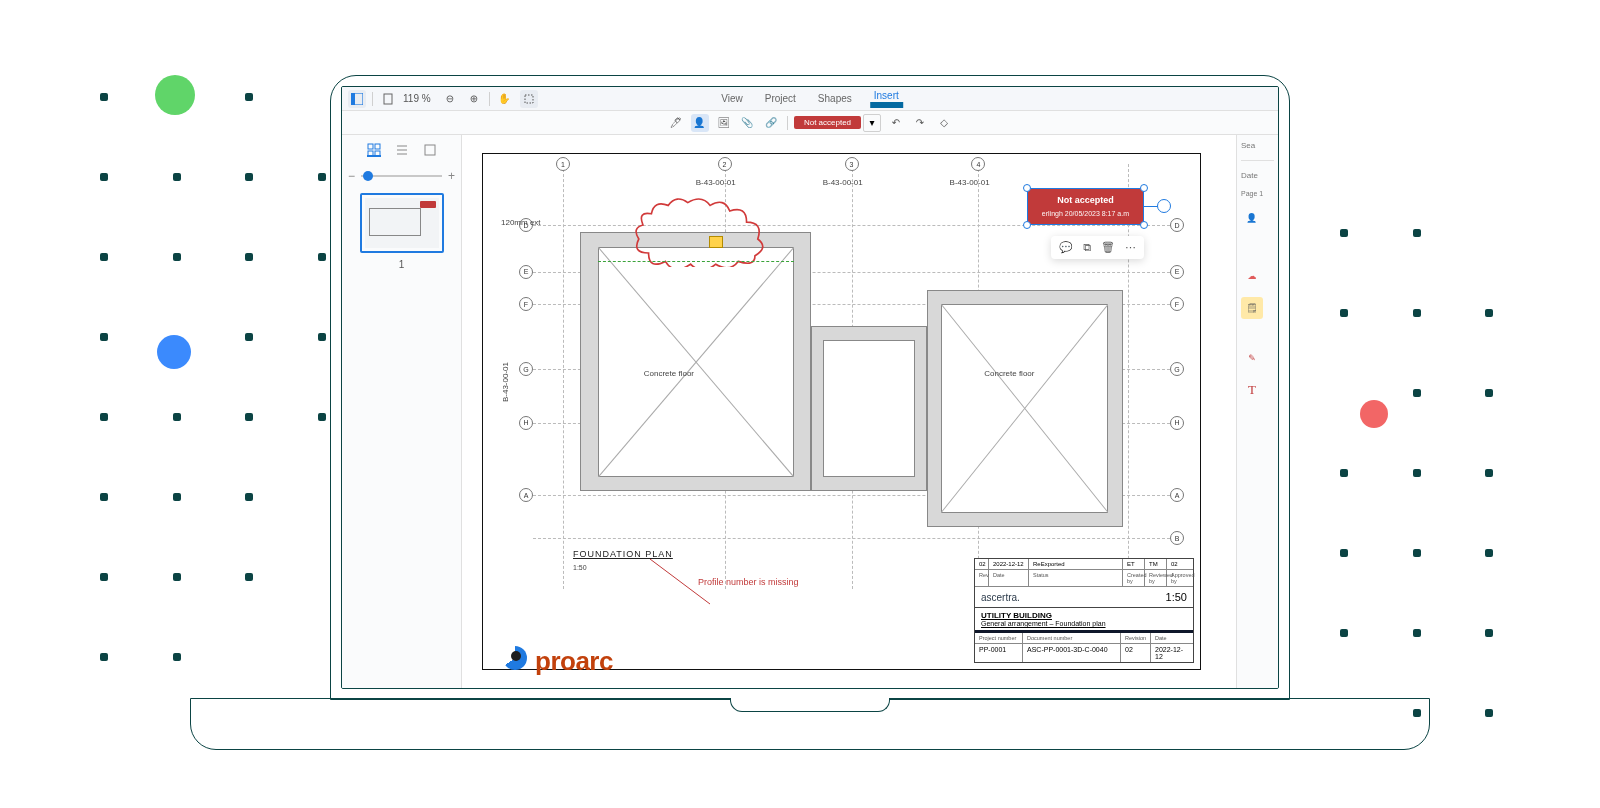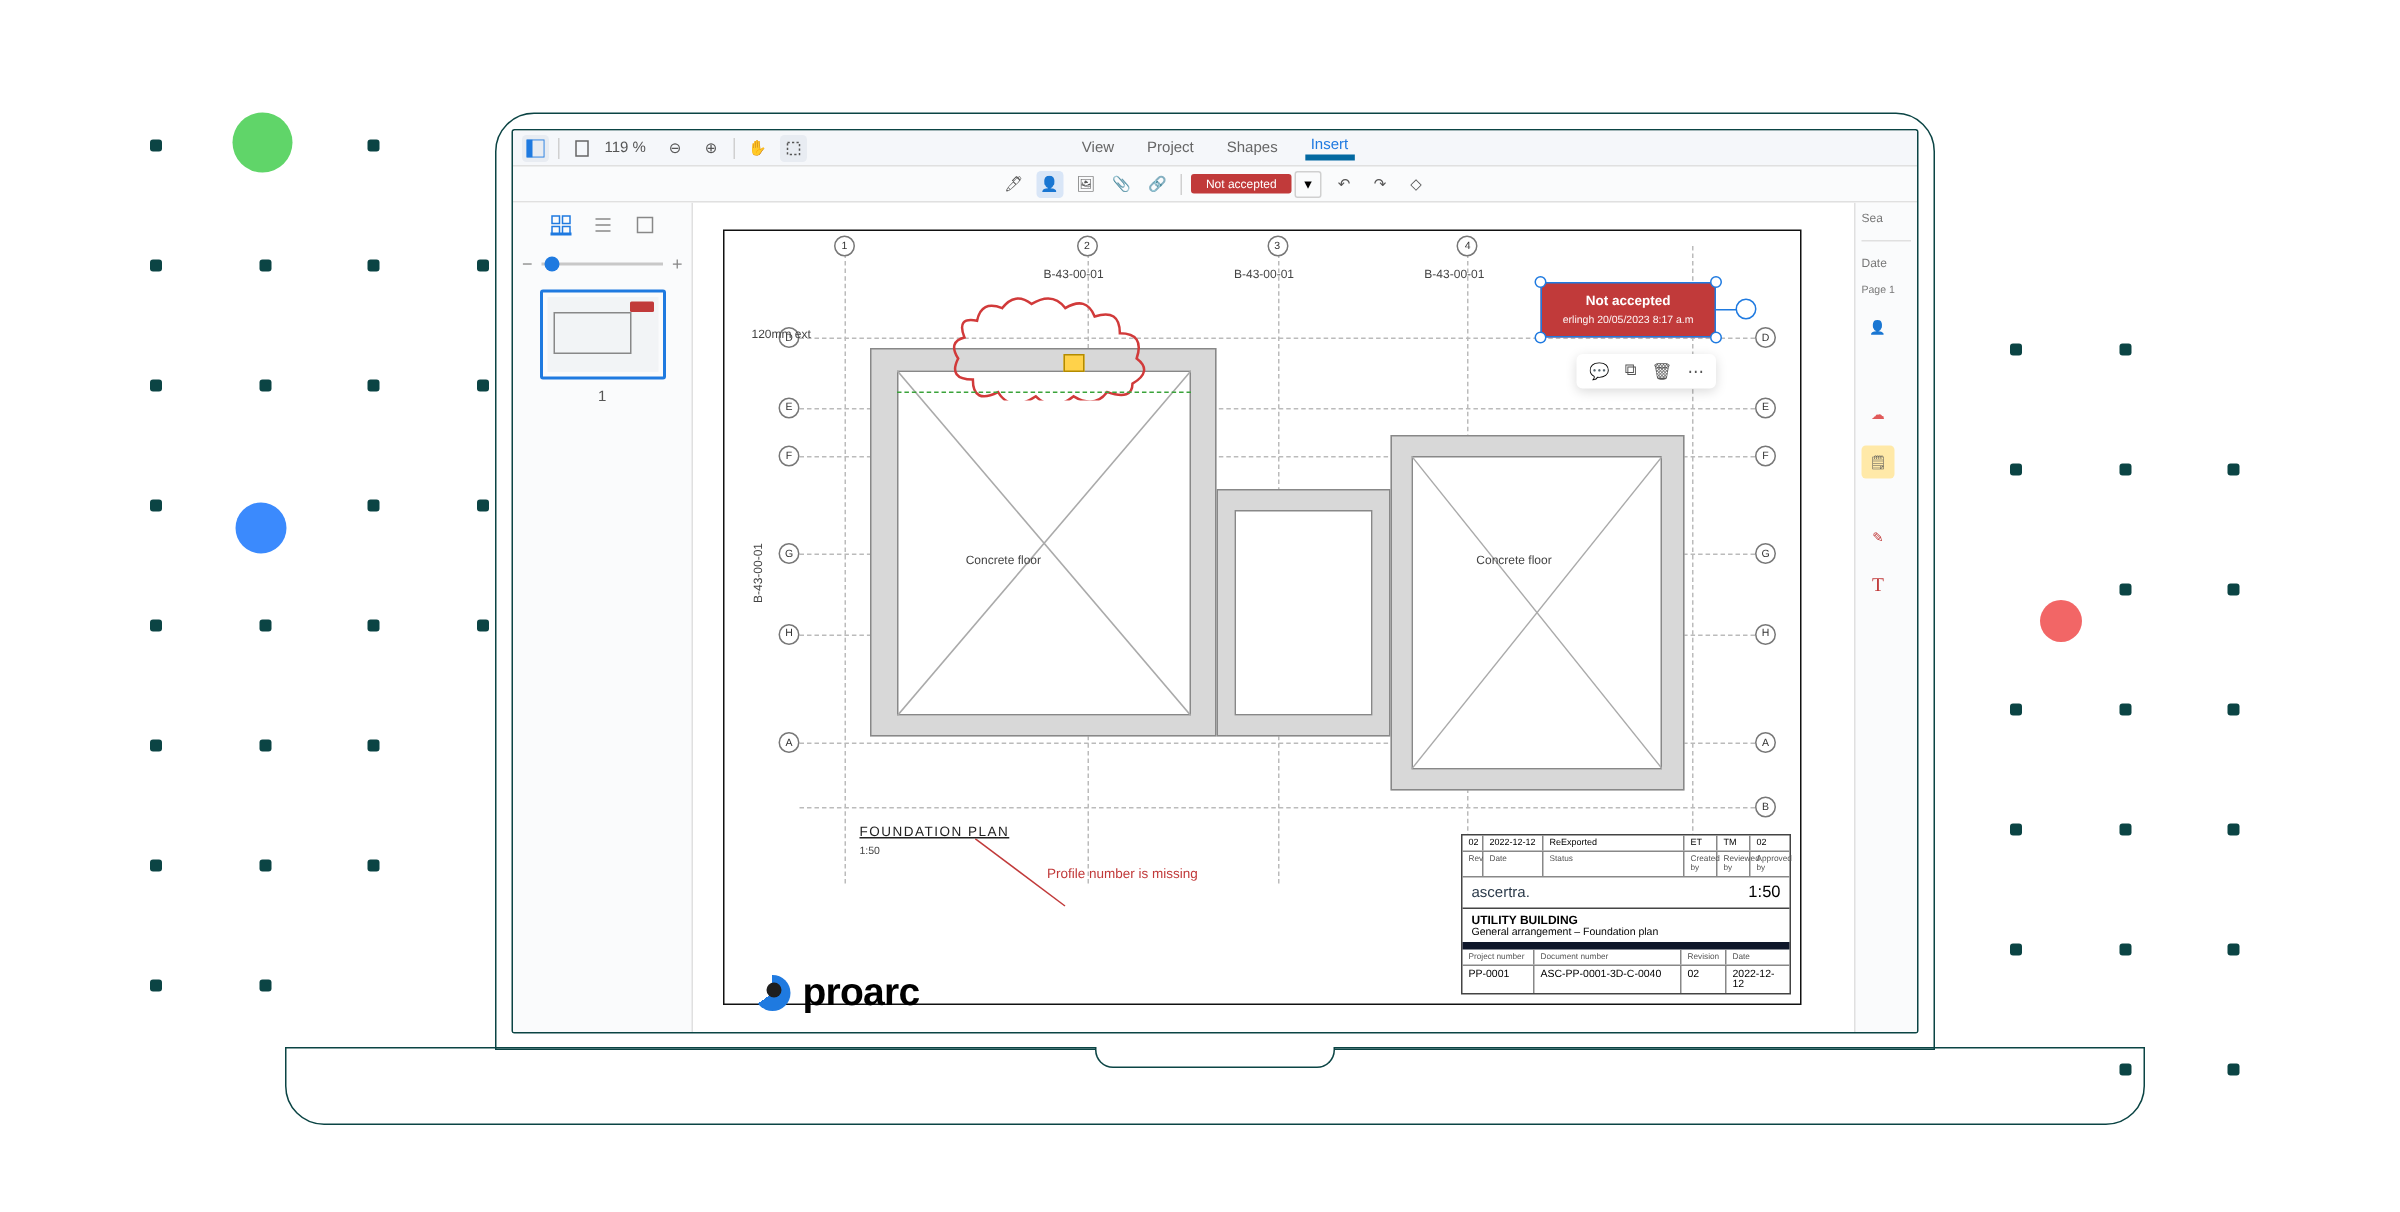--- a/index.html
+++ b/index.html
@@ -22,21 +22,21 @@
   
   .titlebar { height:22px; line-height:22px; font-size:12px; padding-left:8px; color:#333; border-bottom:1px solid #e0e0e0; }
 
   
   .toolbar { height:24px; background:#f5f7fa; border-bottom:1px solid #e0e0e0; display:flex; align-items:center; font-size:10px; color:#555; padding:0 6px; gap:6px; position:relative; }
   .toolbar .btn { width:18px; height:18px; display:flex; align-items:center; justify-content:center; border-radius:3px; }
   .toolbar .btn.active { background:#e8ecf2; }
   .toolbar .sep { width:1px; height:14px; background:#d0d0d0; }
   .tabs { position:absolute; left:50%; transform:translateX(-50%); display:flex; gap:14px; height:100%; align-items:center; }
   .tabs span { color:#666; cursor:pointer; padding:0 4px; }
-  .tabs .active { color:#1f7ae0; border-bottom:4px solid #0369a1; padding-bottom:1px; }
+  .tabs .active { color:#1f7ae0; border-bottom:6px solid #0369a1; padding-bottom:1px; }
 
   
   .toolbar2 { height:24px; background:#fafbfc; border-bottom:1px solid #e0e0e0; display:flex; justify-content:center; align-items:center; gap:6px; font-size:10px; }
   .toolbar2 .ico { width:18px; height:18px; display:flex; align-items:center; justify-content:center; border-radius:3px; color:#555; }
   .toolbar2 .ico.sel { background:#d9e6f7; }
   .toolbar2 .stamp-dropdown { display:flex; align-items:center; }
   .toolbar2 .stamp-btn { background:#c13a3a; color:#fff; font-size:8px; padding:2px 10px; border-radius:2px; }
   .toolbar2 .stamp-caret { width:18px; height:18px; display:flex; align-items:center; justify-content:center; border:1px solid #d0d0d0; border-radius:2px; margin-left:2px; }
 
   
@@ -78,27 +78,27 @@
   .rot-handle { position:absolute; width:14px; height:14px; border:1.5px solid #1f7ae0; border-radius:50%; right:-28px; top:50%; margin-top:-7px; background:#fff; }
   .rot-line { position:absolute; right:-20px; top:50%; width:20px; border-top:1.5px solid #1f7ae0; }
   .ctx-toolbar { position:absolute; right:56px; top:82px; background:#fff; box-shadow:0 2px 8px rgba(0,0,0,.15); border-radius:4px; padding:5px 8px; display:flex; gap:10px; font-size:11px; color:#555; }
 
   
   .titleblock { position:absolute; right:6px; bottom:6px; width:220px; border:1px solid #444; font-size:7px; background:#fff; }
   .titleblock .row { display:flex; border-bottom:1px solid #888; }
   .titleblock .cell { padding:2px 4px; border-right:1px solid #888; }
   .titleblock .brand { padding:4px 6px; display:flex; justify-content:space-between; align-items:center; border-bottom:1px solid #444; }
   .titleblock .brand .name { font-size:10px; color:#2b3a4a; }
-  .titleblock .titletxt { padding:3px 6px; border-bottom:5px solid #0f172a; }
+  .titleblock .titletxt { padding:3px 6px; border-bottom:3px solid #0f172a;text-decoration:underline; }
   .titleblock .titletxt .t1 { font-size:8px; font-weight:600; }
 
   .plan-title { position:absolute; left:90px; bottom:110px; font-size:9px; letter-spacing:1px; text-decoration:underline; color:#222; }
   .plan-scale { position:absolute; left:90px; bottom:98px; font-size:7px; color:#444; }
 
-  .logo-proarc { position:absolute; left:20px; bottom:-8px; font-size:26px; font-weight:600; color:#000000; display:flex; align-items:center; gap:8px; letter-spacing:-.5px; }
+  .logo-proarc { position:absolute; left:20px; bottom:-8px; font-size:26px; font-weight:600; color:#c2410c; display:flex; align-items:flex-start; gap:8px; letter-spacing:-.5px; }
   .logo-mark { position:relative; width:24px; height:24px; }
   .logo-mark::before { content:""; position:absolute; inset:0; border-radius:50%; background: conic-gradient(from 0deg, #1f7ae0 0 65%, transparent 65%); }
   .logo-mark::after { content:""; position:absolute; left:8px; top:5px; width:10px; height:10px; border-radius:50%; background:#1e1e1e; }
 
   
   .rightpanel { width:42px; background:#fafbfc; border-left:1px solid #e0e0e0; display:flex; flex-direction:column; align-items:flex-start; font-size:9px; color:#555; padding:6px 4px; gap:10px; }
   .rightpanel .lbl { font-size:8px; color:#777; }
   .rightpanel .tool { width:22px; height:22px; display:flex; align-items:center; justify-content:center; border-radius:3px; }
   .rightpanel .tool.note { background:#ffe9a8; }
   .rightpanel .tool.cloud-ico { color:#e05a5a; }

